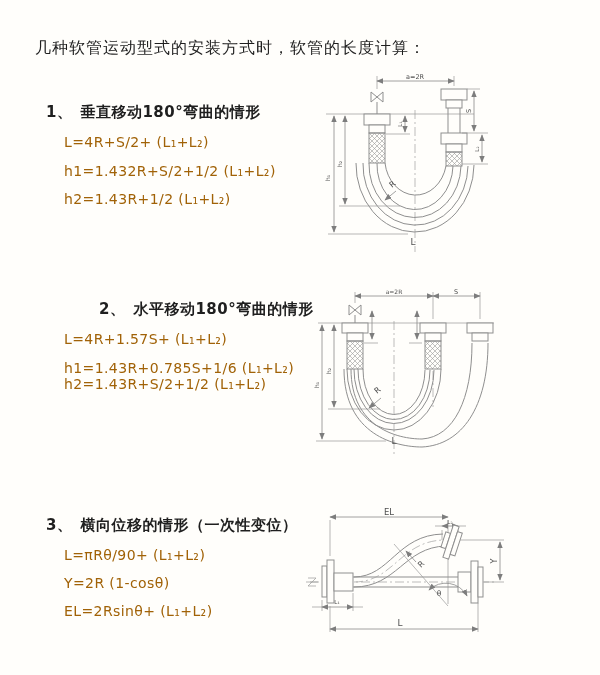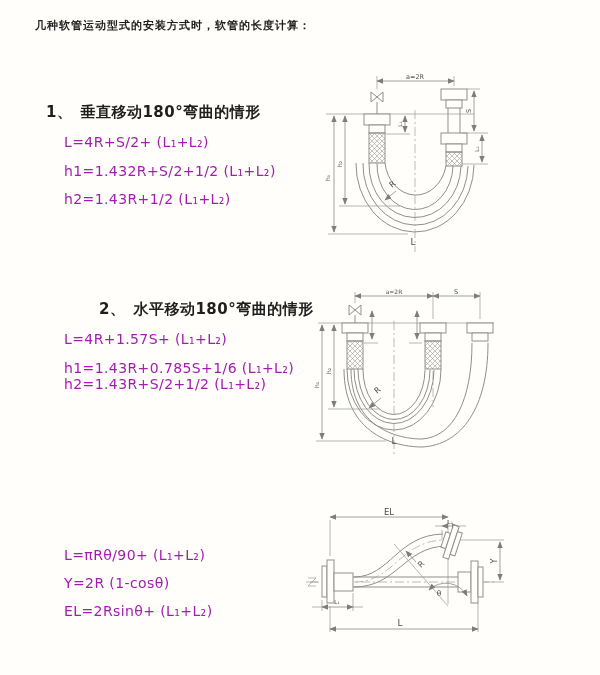--- a/index.html
+++ b/index.html
@@ -6,29 +6,29 @@
   body{
     width:600px;height:675px;
     background:#fffefb;
     font-family:"DejaVu Sans","Liberation Sans",sans-serif;
     color:#1f1f1f;
     position:relative;
     overflow:hidden;
   }
   .page{position:absolute;inset:0;}
   .title{
-    position:absolute;left:35px;top:18px;
-    font-size:11px;font-weight:700;letter-spacing:1px;
+    position:absolute;left:35px;top:38px;
+    font-size:16px;font-weight:400;letter-spacing:1px;
   }
   .sec-head{position:absolute;font-size:15px;font-weight:600;letter-spacing:.5px;white-space:nowrap;}
   .sec-head .num{margin-right:8px;}
   .formula{
     position:absolute;left:64px;
     font-size:14px;font-weight:500;letter-spacing:.4px;white-space:nowrap;
-    color:#a21caf;
+    color:#a16207;
   }
   .diagram{position:absolute;}
   svg{display:block;}
   svg .ln{fill:none;stroke:#8f8f8f;stroke-width:1;}
   svg .thin{fill:none;stroke:#9a9a9a;stroke-width:.7;}
   svg .dim{fill:none;stroke:#8a8a8a;stroke-width:.8;}
   svg .cl{fill:none;stroke:#a0a0a0;stroke-width:.7;stroke-dasharray:9 3 2 3;}
   svg rect.ln{fill:#fffefb;}
   svg text{fill:#4f4f4f;font-family:"DejaVu Sans",sans-serif;}
 </style>
@@ -46,20 +46,23 @@
   <div class="formula" style="top:163px;">h1=1.432R+S/2+1/2 (L₁+L₂)</div>
   <div class="formula" style="top:191px;">h2=1.43R+1/2 (L₁+L₂)</div>
 
   <div class="sec-head" style="left:62px;top:300px;margin-left:37px;">
     <span class="num">2、</span><span>水平移动180°弯曲的情形</span>
   </div>
   <div class="formula" style="top:331px;">L=4R+1.57S+ (L₁+L₂)</div>
   <div class="formula" style="top:360px;">h1=1.43R+0.785S+1/6 (L₁+L₂)</div>
   <div class="formula" style="top:376px;">h2=1.43R+S/2+1/2 (L₁+L₂)</div>
 
+  <div class="sec-head" style="left:46px;top:516px;">
+    <span class="num">3、</span><span>横向位移的情形（一次性变位）</span>
+  </div>
   <div class="formula" style="top:547px;">L=πRθ/90+ (L₁+L₂)</div>
   <div class="formula" style="top:575px;">Y=2R (1-cosθ)</div>
   <div class="formula" style="top:603px;">EL=2Rsinθ+ (L₁+L₂)</div>
 
   <div class="diagram" style="left:312px;top:66px;">
     <svg width="280" height="192" viewBox="0 0 280 192">
       <defs>
         <marker id="a1" viewBox="0 0 10 8" refX="9" refY="4" markerWidth="9" markerHeight="7" orient="auto-start-reverse">
           <path d="M0,0 L10,4 L0,8 z" fill="#7d7d7d"></path>
         </marker>

